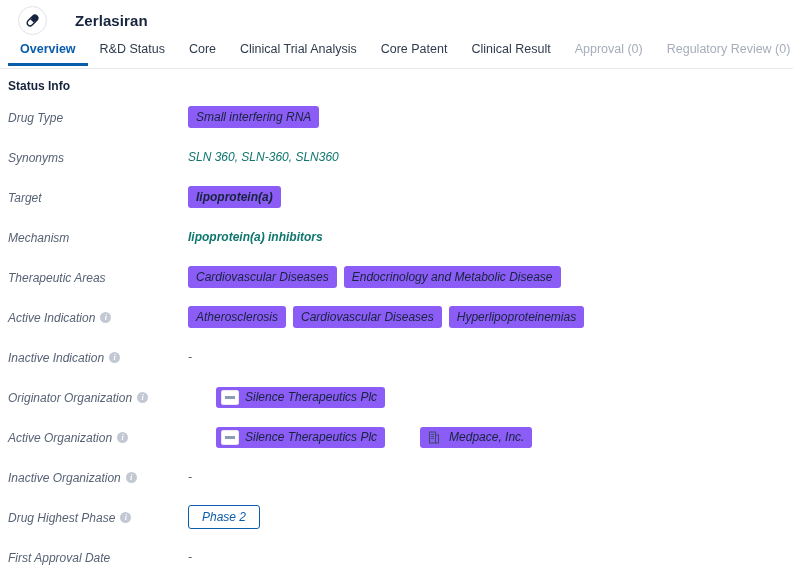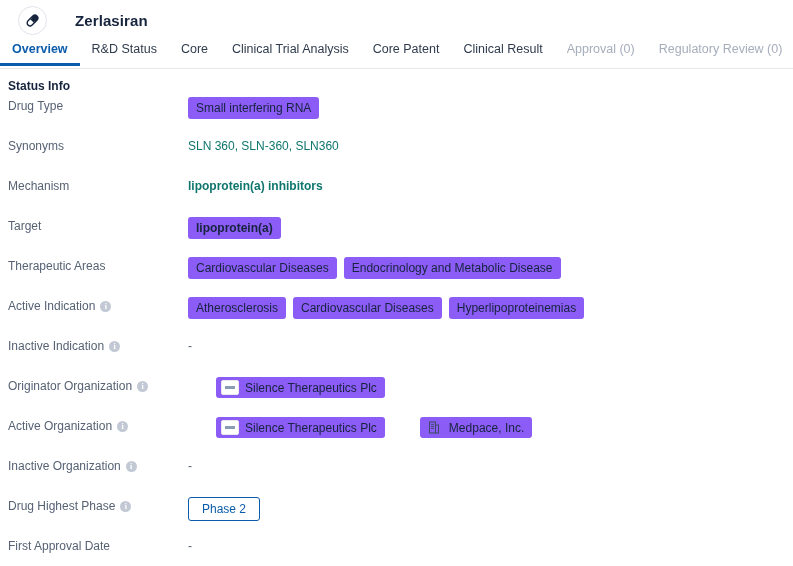--- a/index.html
+++ b/index.html
@@ -42,21 +42,21 @@
     color: #16243d;
     letter-spacing: .1px;
   }
 
   
   .tabbar {
     position: relative;
     height: 28px;
     display: flex;
     align-items: flex-start;
-    padding-left: 0;
+    padding-left: 8px;
     box-sizing: border-box;
   }
   .tabbar::after {
     content: "";
     position: absolute;
     left: 0; right: 0; bottom: 0;
     height: 1px;
     background: #e6e8eb;
   }
   .tab {
@@ -92,22 +92,23 @@
     font-weight: bold;
     color: #16243d;
     padding: 10px 0 0 8px;
   }
 
   .info-table {
     padding-top: 4px;
   }
   .row {
     display: flex;
-    align-items: flex-start;
+    align-items: center;
     min-height: 40px;
+    font-style: italic;
   }
   .row-label {
     width: 188px;
     flex: 0 0 188px;
     box-sizing: border-box;
     padding-left: 8px;
     font-size: 12px;
     color: #566274;
     display: flex;
     align-items: center;
@@ -249,33 +250,33 @@
     <div class="row-label">
       <span>Synonyms</span>
     </div>
     <div class="row-value">
       <span class="plain-value">SLN 360,  SLN-360,  SLN360</span>
     </div>
   </div>
 
   <div class="row">
     <div class="row-label">
+      <span>Target</span>
+    </div>
+    <div class="row-value">
+      <span class="chip bold">lipoprotein(a)</span>
+    </div>
+  </div>
+
+  <div class="row">
+    <div class="row-label">
       <span>Mechanism</span>
     </div>
     <div class="row-value">
       <span class="plain-value bold">lipoprotein(a) inhibitors</span>
-    </div>
-  </div>
-
-  <div class="row">
-    <div class="row-label">
-      <span>Target</span>
-    </div>
-    <div class="row-value">
-      <span class="chip bold">lipoprotein(a)</span>
     </div>
   </div>
 
   <div class="row">
     <div class="row-label">
       <span>Therapeutic Areas</span>
     </div>
     <div class="row-value">
       <span class="chip">Cardiovascular Diseases</span>
       <span class="chip">Endocrinology and Metabolic Disease</span>

